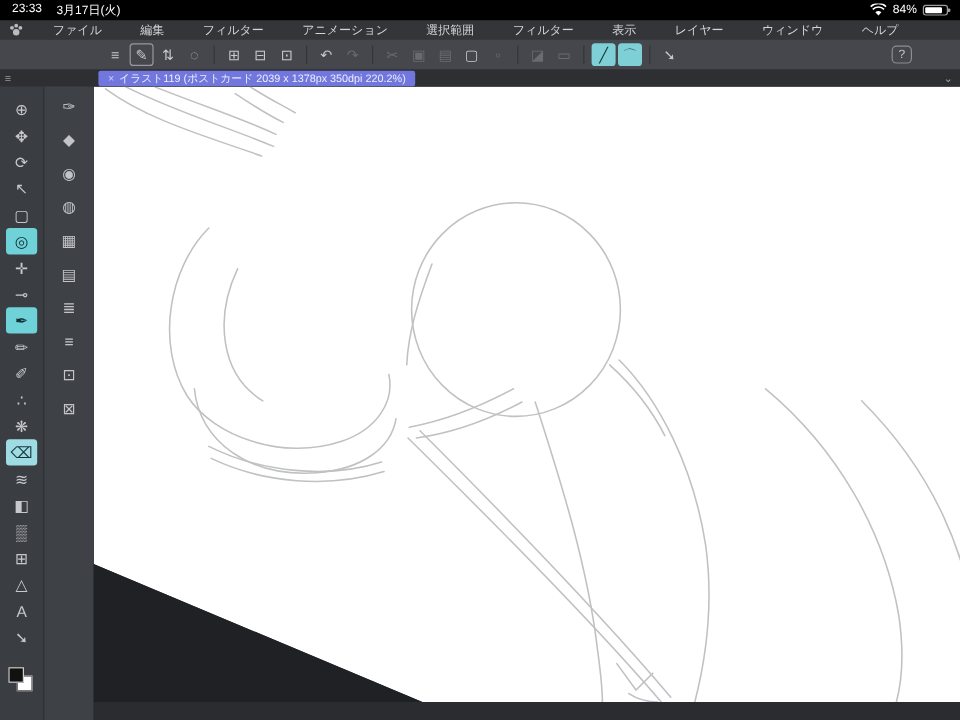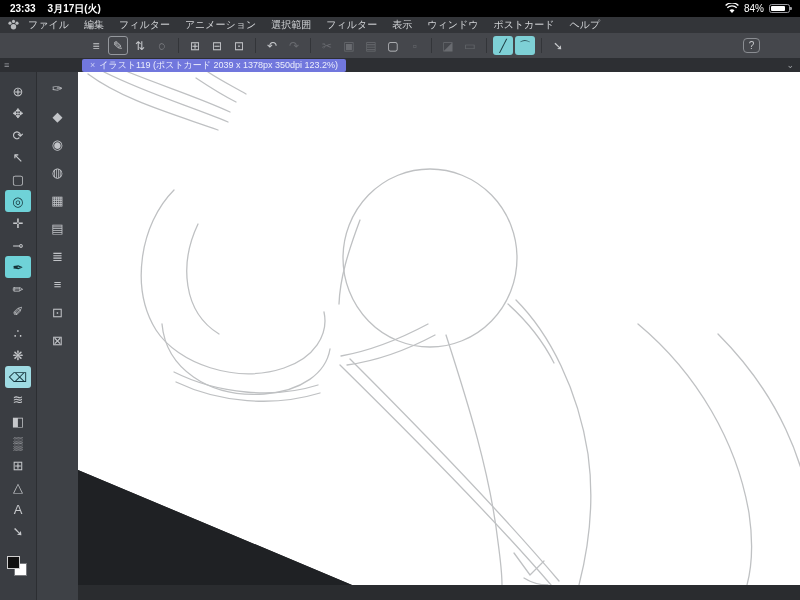--- a/index.html
+++ b/index.html
@@ -3,30 +3,30 @@
 <meta charset="utf-8">
 <style>
   * { box-sizing: border-box; }
   html,body { margin:0; padding:0; background:#000; }
   body { font-family:"Liberation Sans", sans-serif; }
   .screen { position:relative; width:800px; height:600px; overflow:hidden; background:#2a2c2f; }
 
   
   .statusbar { position:absolute; top:0; left:0; right:0; height:17px; background:#000;
     color:#fff; font-size:10px; display:flex; justify-content:space-between; align-items:center; padding:0 10px; }
-  .sb-left { display:flex; gap:12px; font-weight:bold;align-items:center; }
+  .sb-left { display:flex; gap:12px; font-weight:normal; }
   .sb-right { display:flex; align-items:center; gap:5px; }
   .battery { position:relative; width:21px; height:9px; border:1px solid #9b9ba0; border-radius:2.5px; padding:1px; }
   .battery::after { content:""; position:absolute; right:-3px; top:2px; width:2px; height:3px; background:#9b9ba0; border-radius:0 1px 1px 0; }
   .battery-fill { display:block; height:100%; background:#fff; border-radius:1px; }
 
   
   .menubar { position:absolute; top:17px; left:0; right:0; height:16px; background:#333539;
     display:flex; align-items:center; padding-left:7px; color:#d2d4d7; font-size:10px; }
-  .menubar nav { display:flex; gap:15px; margin-left:8px; }
+  .menubar nav { display:flex; gap:32px; margin-left:24px; }
   .menu-item { cursor:default; white-space:nowrap; }
 
   
   .toolbar { position:absolute; top:33px; left:0; right:0; height:25px; background:#45474c;
     display:flex; align-items:center; padding:0 8px 0 86px; gap:2px; }
   .tbtn { min-width:20px; height:19px; display:flex; align-items:center; justify-content:center;
     color:#c7c9cc; font-size:12px; border-radius:3px; line-height:1; }
   .tbtn[data-state="disabled"] { color:#696b70; }
   .tbtn[data-state="active"] { background:#7ed0d6; color:#17333a; }
   .tbtn[data-state="outlined"] { border:1px solid #95989d; }
@@ -100,22 +100,22 @@
     </svg>
     <nav>
 
     <span class="menu-item">ファイル</span>
         <span class="menu-item">編集</span>
         <span class="menu-item">フィルター</span>
         <span class="menu-item">アニメーション</span>
         <span class="menu-item">選択範囲</span>
         <span class="menu-item">フィルター</span>
         <span class="menu-item">表示</span>
+        <span class="menu-item">レイヤー</span>
         <span class="menu-item">ウィンドウ</span>
-        <span class="menu-item">ポストカード</span>
         <span class="menu-item">ヘルプ</span>
       </nav>
   </div>
 
   <div class="toolbar">
 
   <span class="tbtn" data-state="normal">≡</span>
       <span class="tbtn" data-state="outlined">✎</span>
       <span class="tbtn" data-state="normal">⇅</span>
       <span class="tbtn" data-state="normal">◌</span>
@@ -140,21 +140,21 @@
       <span class="tbtn" data-state="active">⌒</span>
       <span class="tbtn" data-state="sep"></span>
       <span class="tbtn" data-state="normal">➘</span>
       <span class="tbtn" data-state="normal">?</span>
     </div>
 
   <div class="tabbar">
     <span class="rail-hamburger">≡</span>
     <div class="tab">
       <span class="tab-close">×</span>
-      <span>イラスト119 (ポストカード 2039 x 1378px 350dpi 123.2%)</span>
+      <span>イラスト119 (ポストカード 2039 x 1378px 350dpi 220.2%)</span>
     </div>
     <span class="tab-chevron">⌄</span>
   </div>
 
   <div class="main">
 
     <div class="tools">
 
       <div class="swatches">
         <span class="swatch-main"></span>

